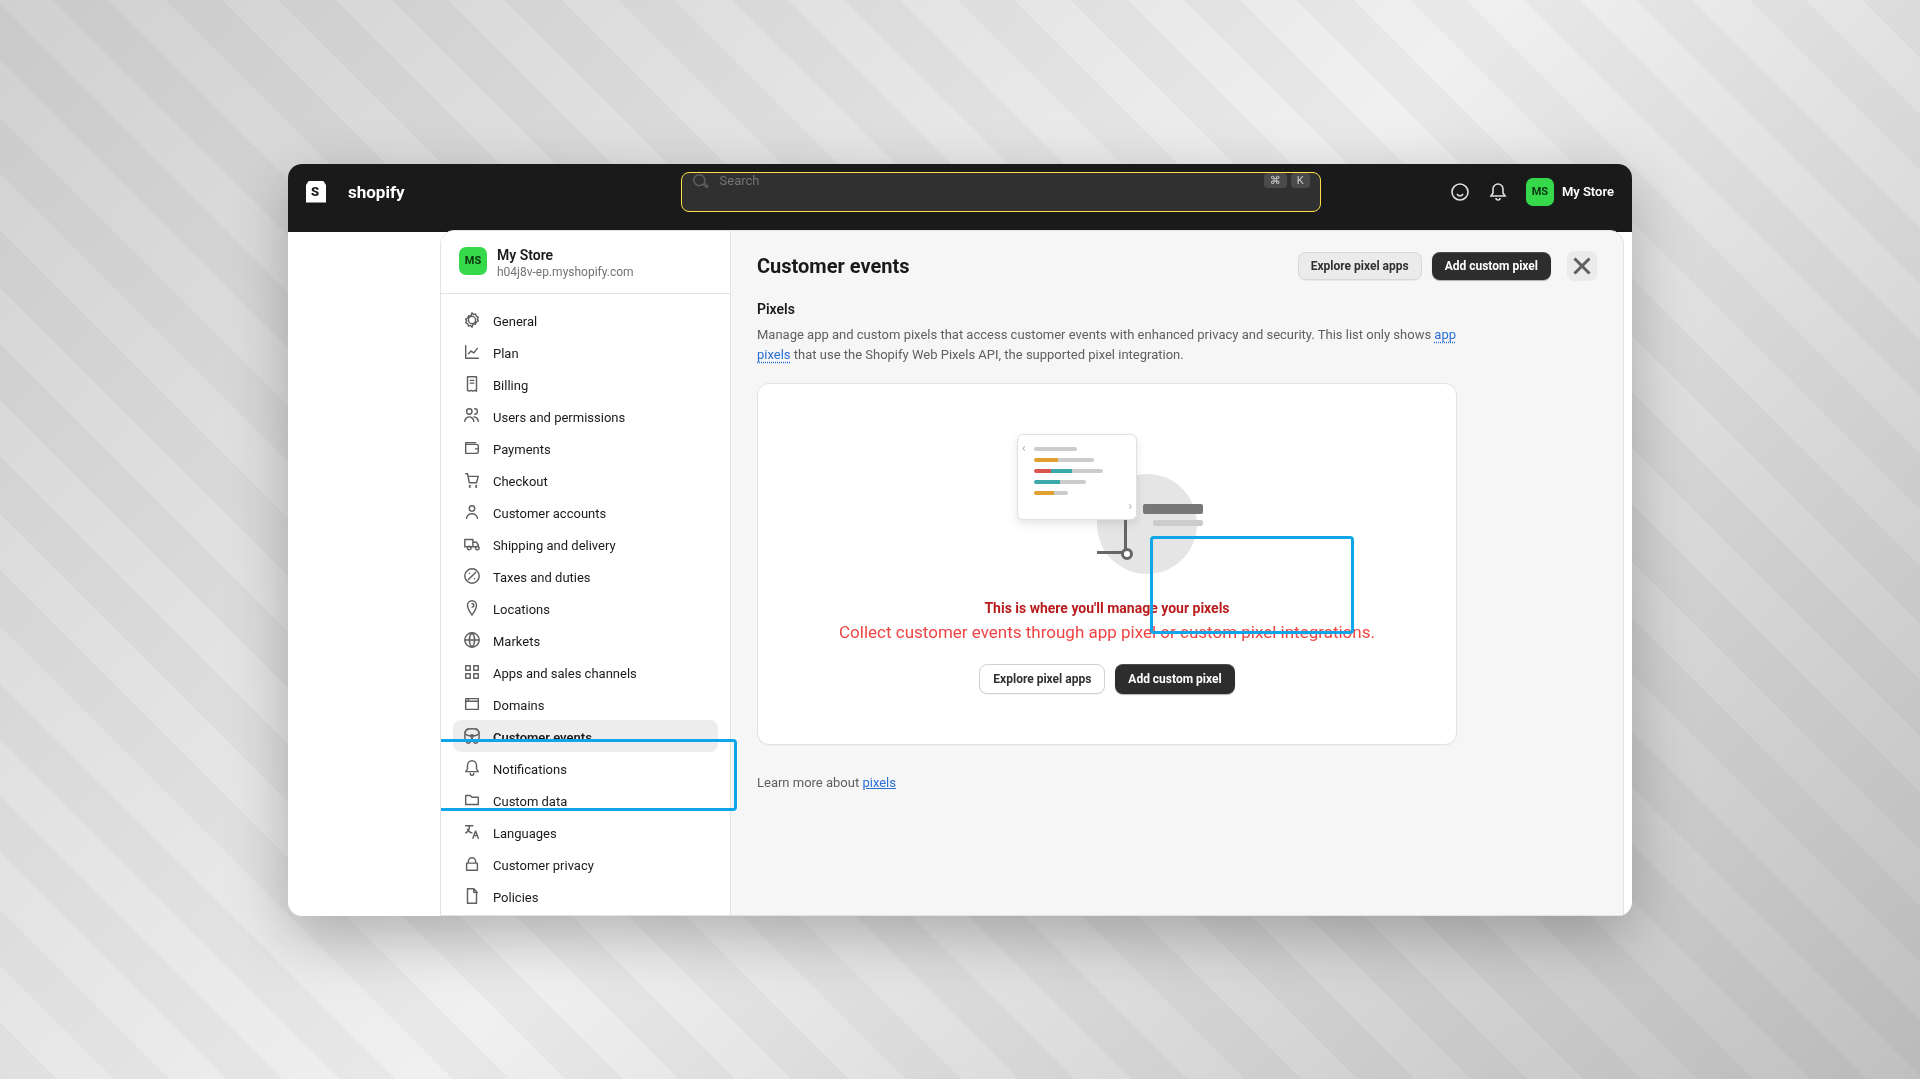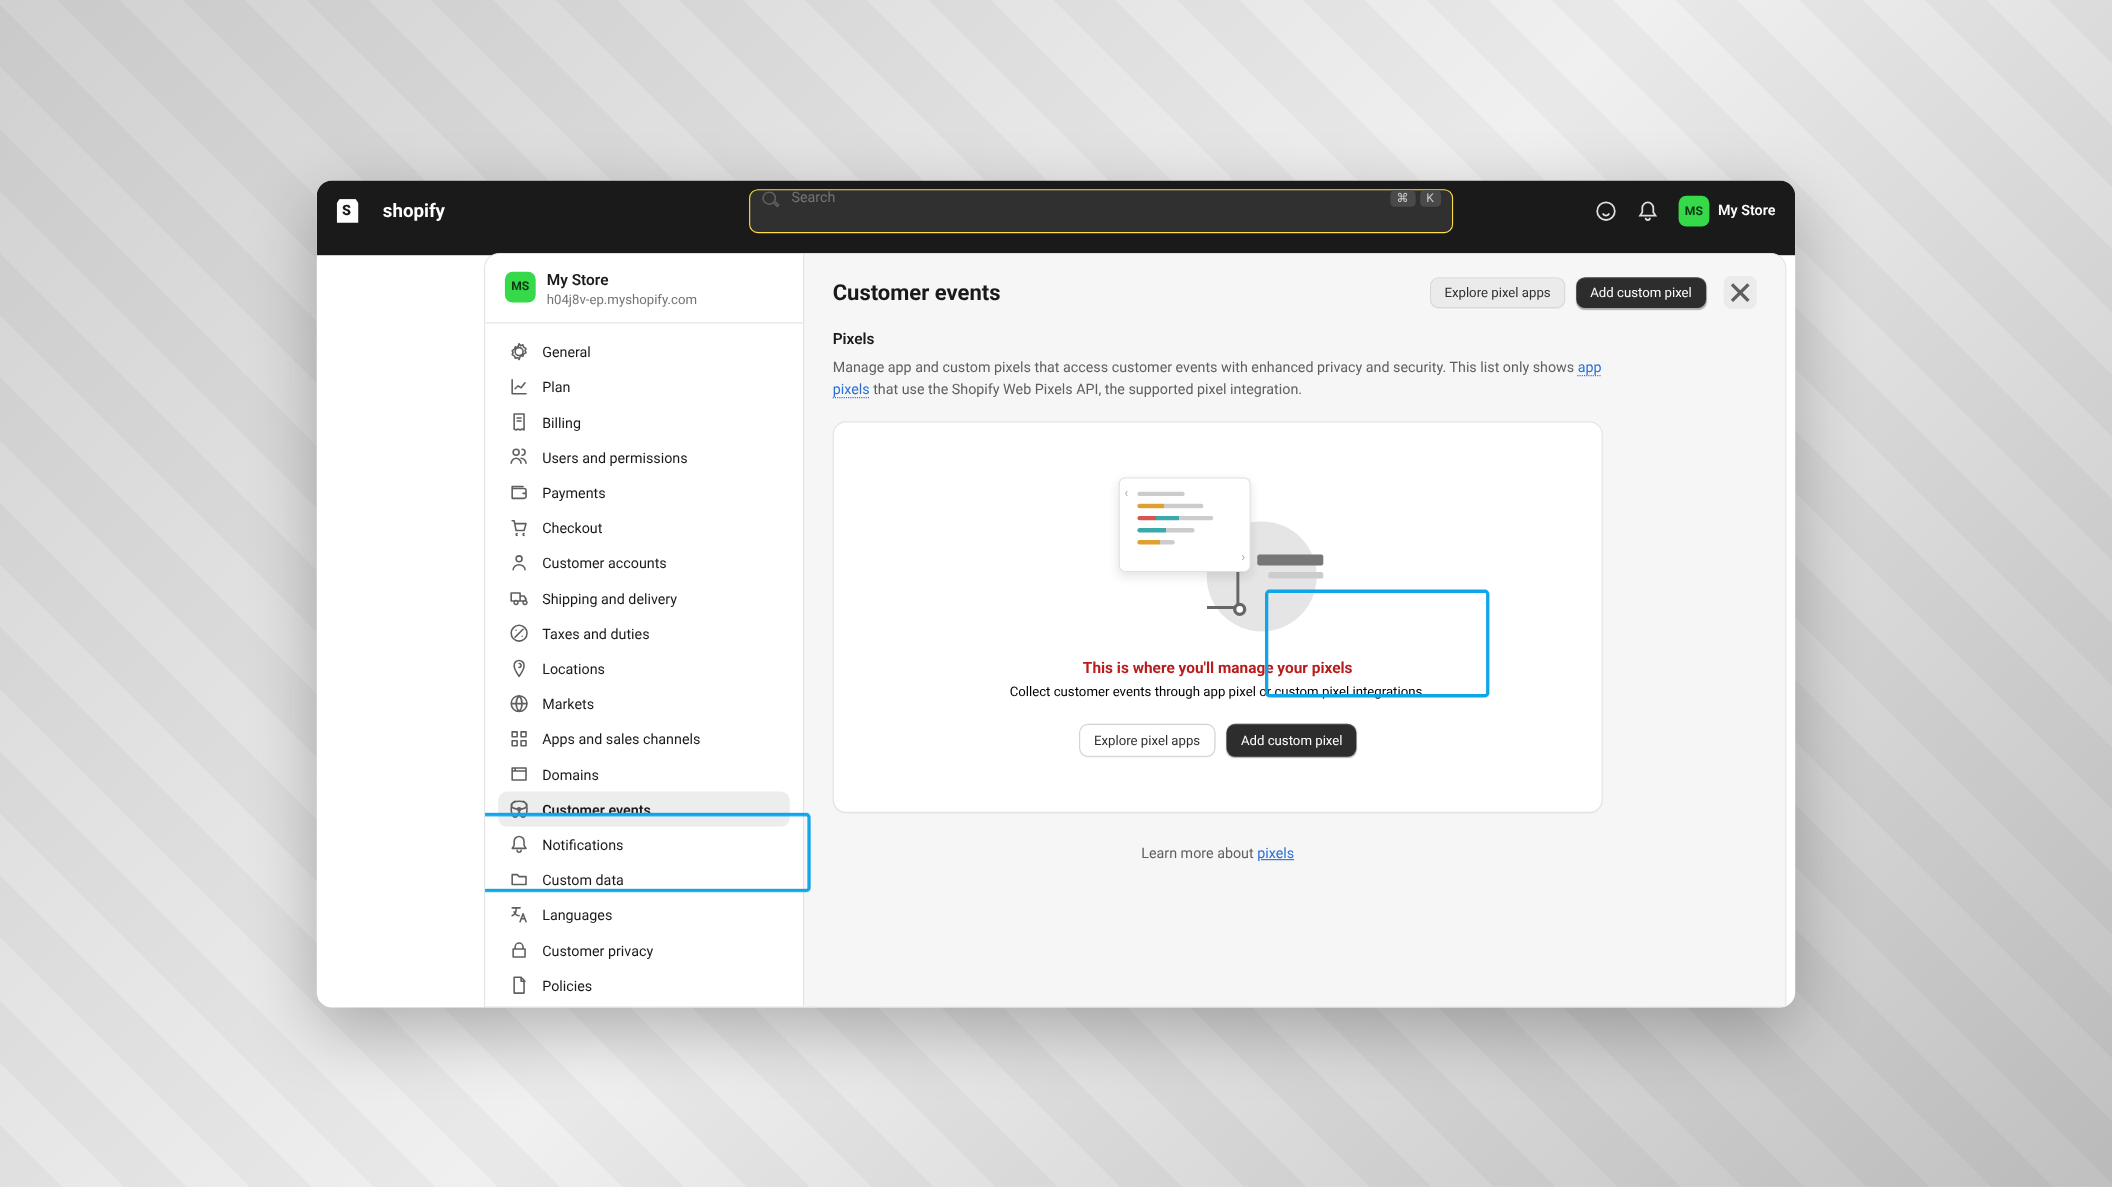--- a/index.html
+++ b/index.html
@@ -27,43 +27,43 @@
 .sb-title { font-size: 14px; font-weight: 600; color: #1a1a1a; }
 .sb-sub { font-size: 12px; color: #737373; margin-top: 2px; }
 .sb-nav { padding: 10px 12px; overflow-y: auto; flex: 1; }
 .nav-item { display: flex; align-items: flex-end; gap: 12px; padding: 7px 10px; border-radius: 8px; font-size: 13px; color: #1a1a1a; cursor: pointer; }
 .nav-item.active { background: #ededed; font-weight: 600; }
 .nav-icon { width: 18px; height: 18px; color: #5f5f5f; display:flex; align-items:center; justify-content:center; flex-shrink:0;}
 .content { flex: 1; padding: 20px 26px 20px 26px; overflow-y: auto; position: relative; }
 .page-head { display: flex; align-items: center; gap: 12px; margin-bottom: 20px; }
 .page-title { font-size: 20px; font-weight: 700; color: #1a1a1a; }
 .head-actions { margin-left: auto; display: flex; gap: 10px; align-items: center; }
-.btn { font-size: 12px; font-weight: 400; padding: 7px 13px; border-radius: 8px; border: none; cursor: pointer; }
+.btn { font-size: 12px; font-weight: 700; padding: 7px 13px; border-radius: 8px; border: none; cursor: pointer; }
 .btn-secondary { background: #ebebeb; color: #303030; box-shadow: inset 0 0 0 1px rgba(0,0,0,0.08), 0 1px 0 rgba(0,0,0,0.05); }
 .btn-primary { background: #2d2d2d; color: #fff; box-shadow: inset 0 1px 0 rgba(255,255,255,0.15), 0 1px 1px rgba(0,0,0,0.3); }
 .btn-outline { background:#fff; color:#303030; border:1px solid #d0d0d0; box-shadow: 0 1px 0 rgba(0,0,0,0.04);}
 .close-x { width: 30px; height: 30px; border-radius: 7px; background: #ebebeb; display: flex; align-items: center; justify-content: center; margin-left: 6px; cursor:pointer; color:#5f5f5f; font-size:16px;}
 .section-title { font-size: 14px; font-weight: 600; color: #1a1a1a; margin-bottom: 8px; }
 .section-desc { font-size: 13px; color: #5f5f5f; line-height: 1.55; max-width: 700px; margin-bottom: 18px; }
 .section-desc a { color: #2a6fd6; text-decoration: underline dotted; text-underline-offset: 3px; }
 .card { background: #fff; border: 1px solid #e3e3e3; border-radius: 12px; padding: 40px 30px 50px; box-shadow: 0 1px 0 rgba(0,0,0,0.03); max-width: 700px; }
 .empty { display: flex; flex-direction: column; align-items: center; text-align: center; }
 .illus { width: 180px; height: 150px; position: relative; margin-bottom: 26px; }
 .illus-bg { position:absolute; right:0; top:50px; width:100px; height:100px; background:#e5e5e5; border-radius:50%;}
 .illus-bar { position:absolute; right:-6px; top:80px; width:60px; height:10px; background:#777; border-radius:2px;}
 .illus-bar2 { position:absolute; right:-6px; top:96px; width:50px; height:6px; background:#ccc; border-radius:2px;}
 .illus-card { position:absolute; left:0; top:10px; width:120px; height:86px; background:#fff; border:1px solid #e0e0e0; border-radius:6px; box-shadow:0 4px 10px rgba(0,0,0,0.1); padding:12px 16px;}
 .illus-line { height:4px; border-radius:2px; margin-bottom:7px;}
 .illus-chev{position:absolute; font-size:12px; color:#aaa;}
 .illus-pipe { position:absolute; left:80px; top:96px; width:30px; height:34px; border-right:3px solid #666; border-bottom:3px solid #666; border-bottom-right-radius:6px;}
 .illus-node { position:absolute; left:104px; top:124px; width:12px; height:12px; border:3px solid #666; border-radius:50%; background:#fff;}
 .empty-title { font-size: 14px; font-weight: 700; color: #b91c1c; margin-bottom: 6px; }
-.empty-desc { font-size: 12px; color: #000000; margin-bottom: 22px; }
+.empty-desc { font-size: 17px; color: #ef4444; margin-bottom: 22px; }
 .empty-actions { display: flex; gap: 10px; }
-.learn-more { text-align: center; font-size: 13px; color: #5f5f5f; margin-top: 30px; max-width:700px;}
+.learn-more { font-size: 13px; color: #5f5f5f; margin-top: 30px; max-width:700px;}
 .learn-more a { color: #2a6fd6; text-decoration: underline; }
 .highlight { position: absolute; border: 3px solid #0ea5e9; border-radius: 4px; pointer-events: none; z-index:50;}
 .hl-sidebar { top: 508px; left: -6px; width: 302px; height: 72px; }
 .hl-button { top: 305px; left: 419px; width: 204px; height: 98px; }
 svg { width: 100%; height: 100%; }
 </style>
 </head>
 <body>
 
 <div class="backdrop"></div>

